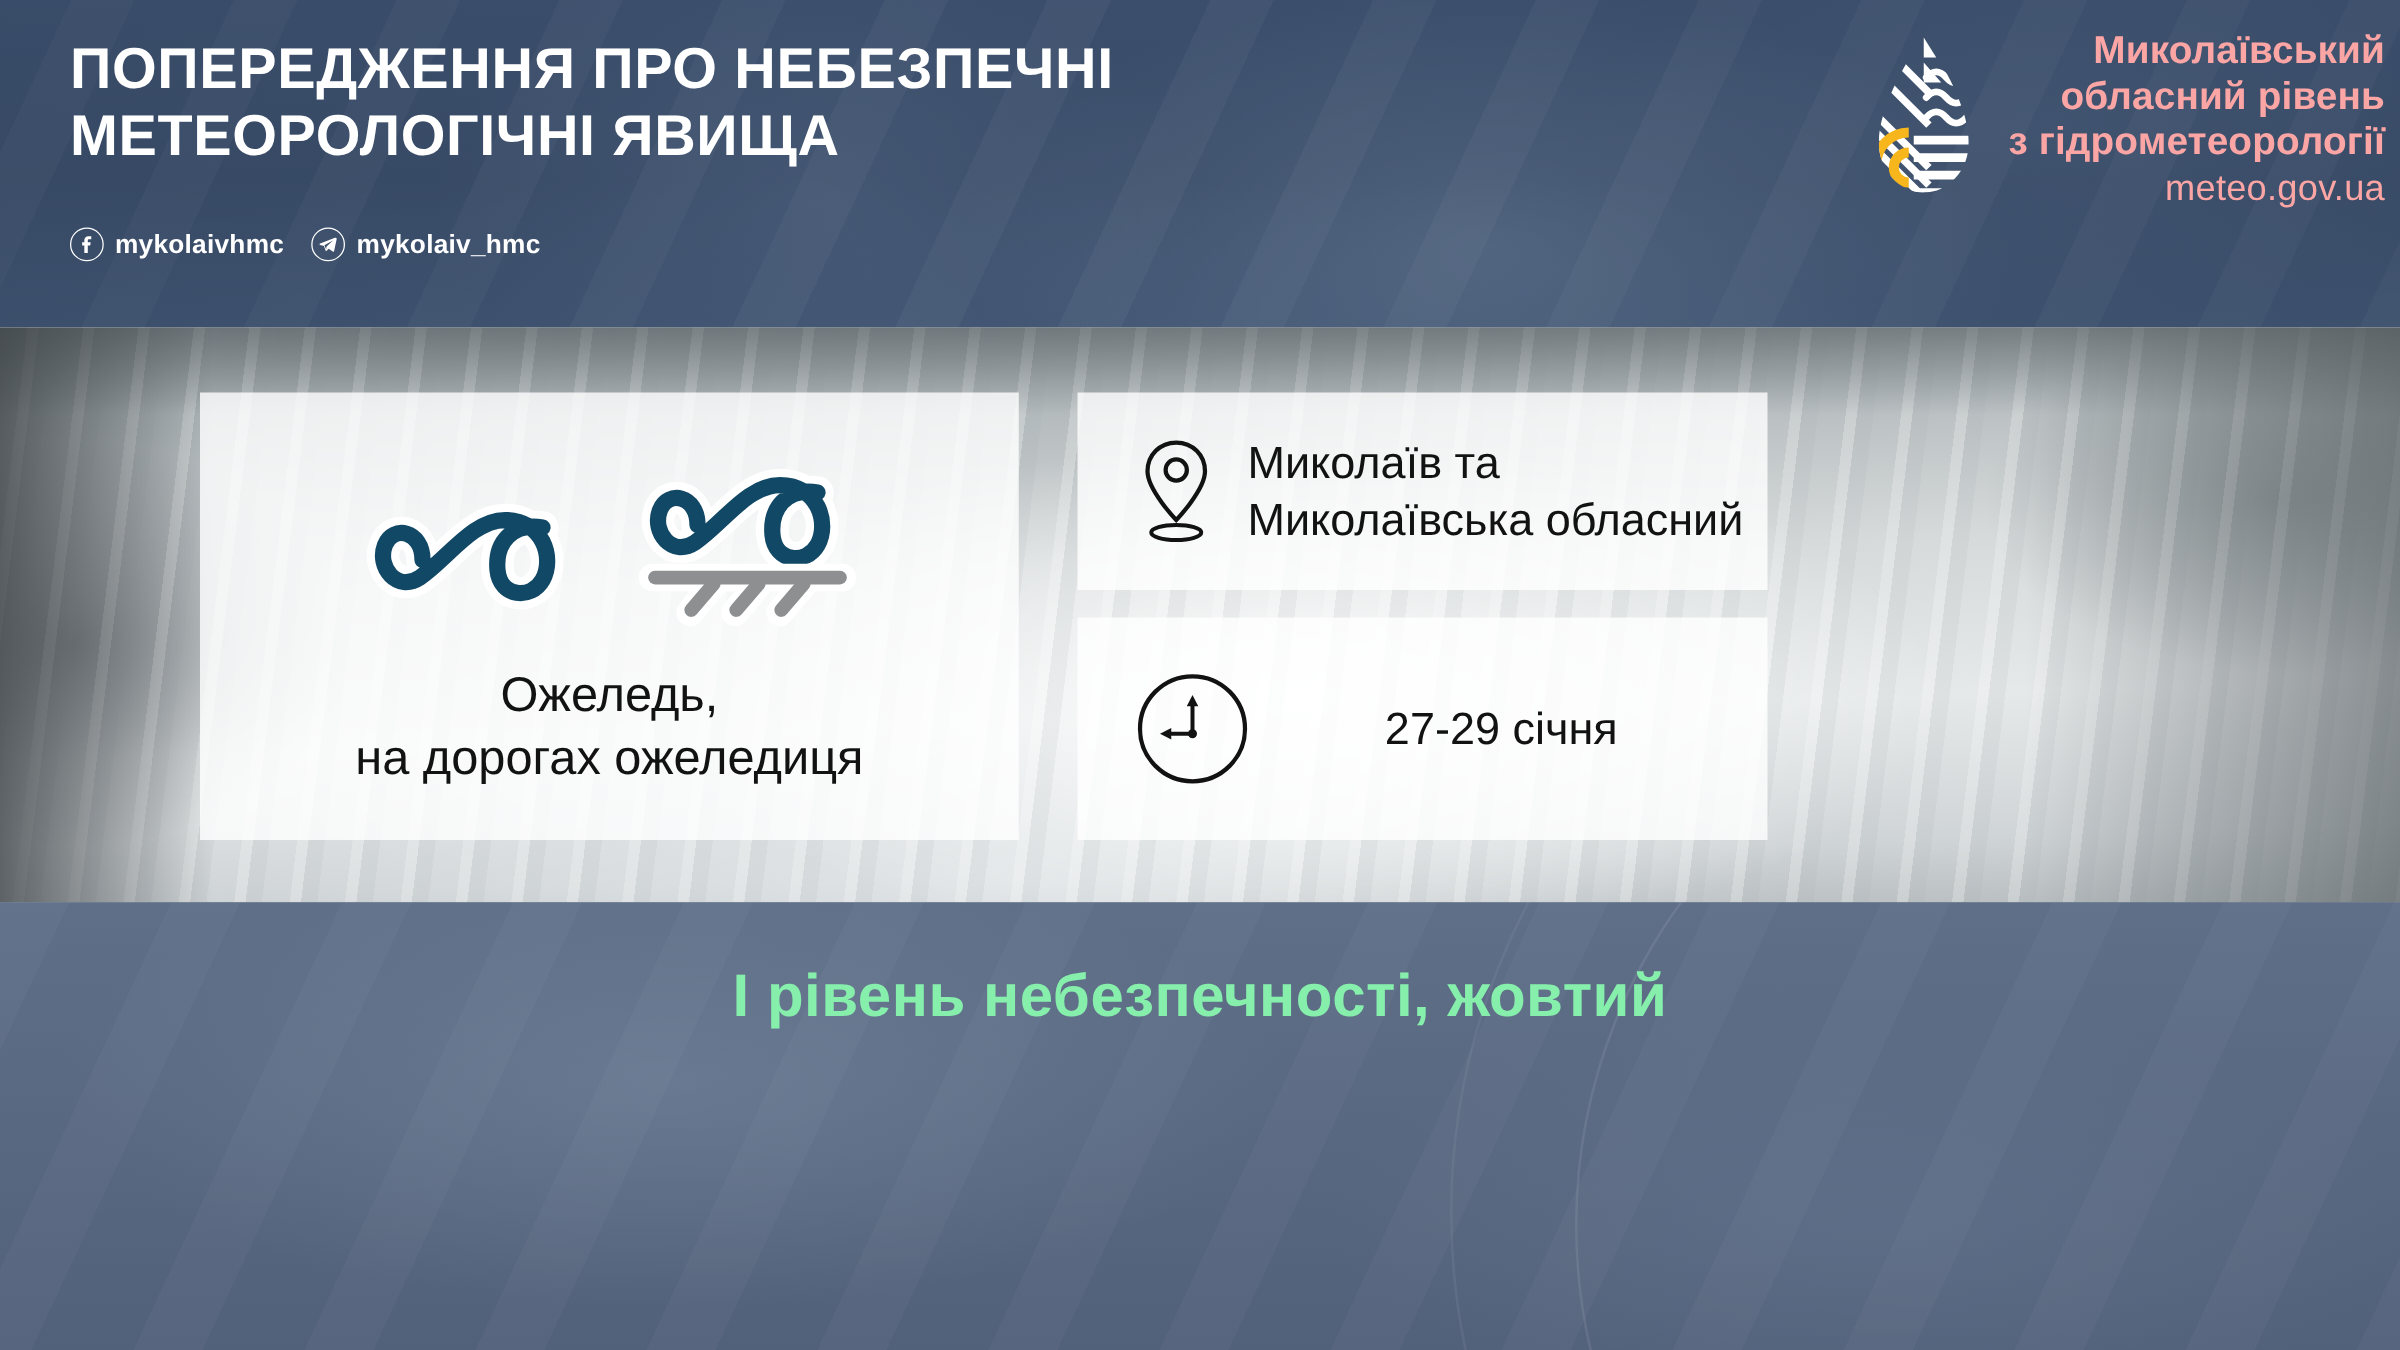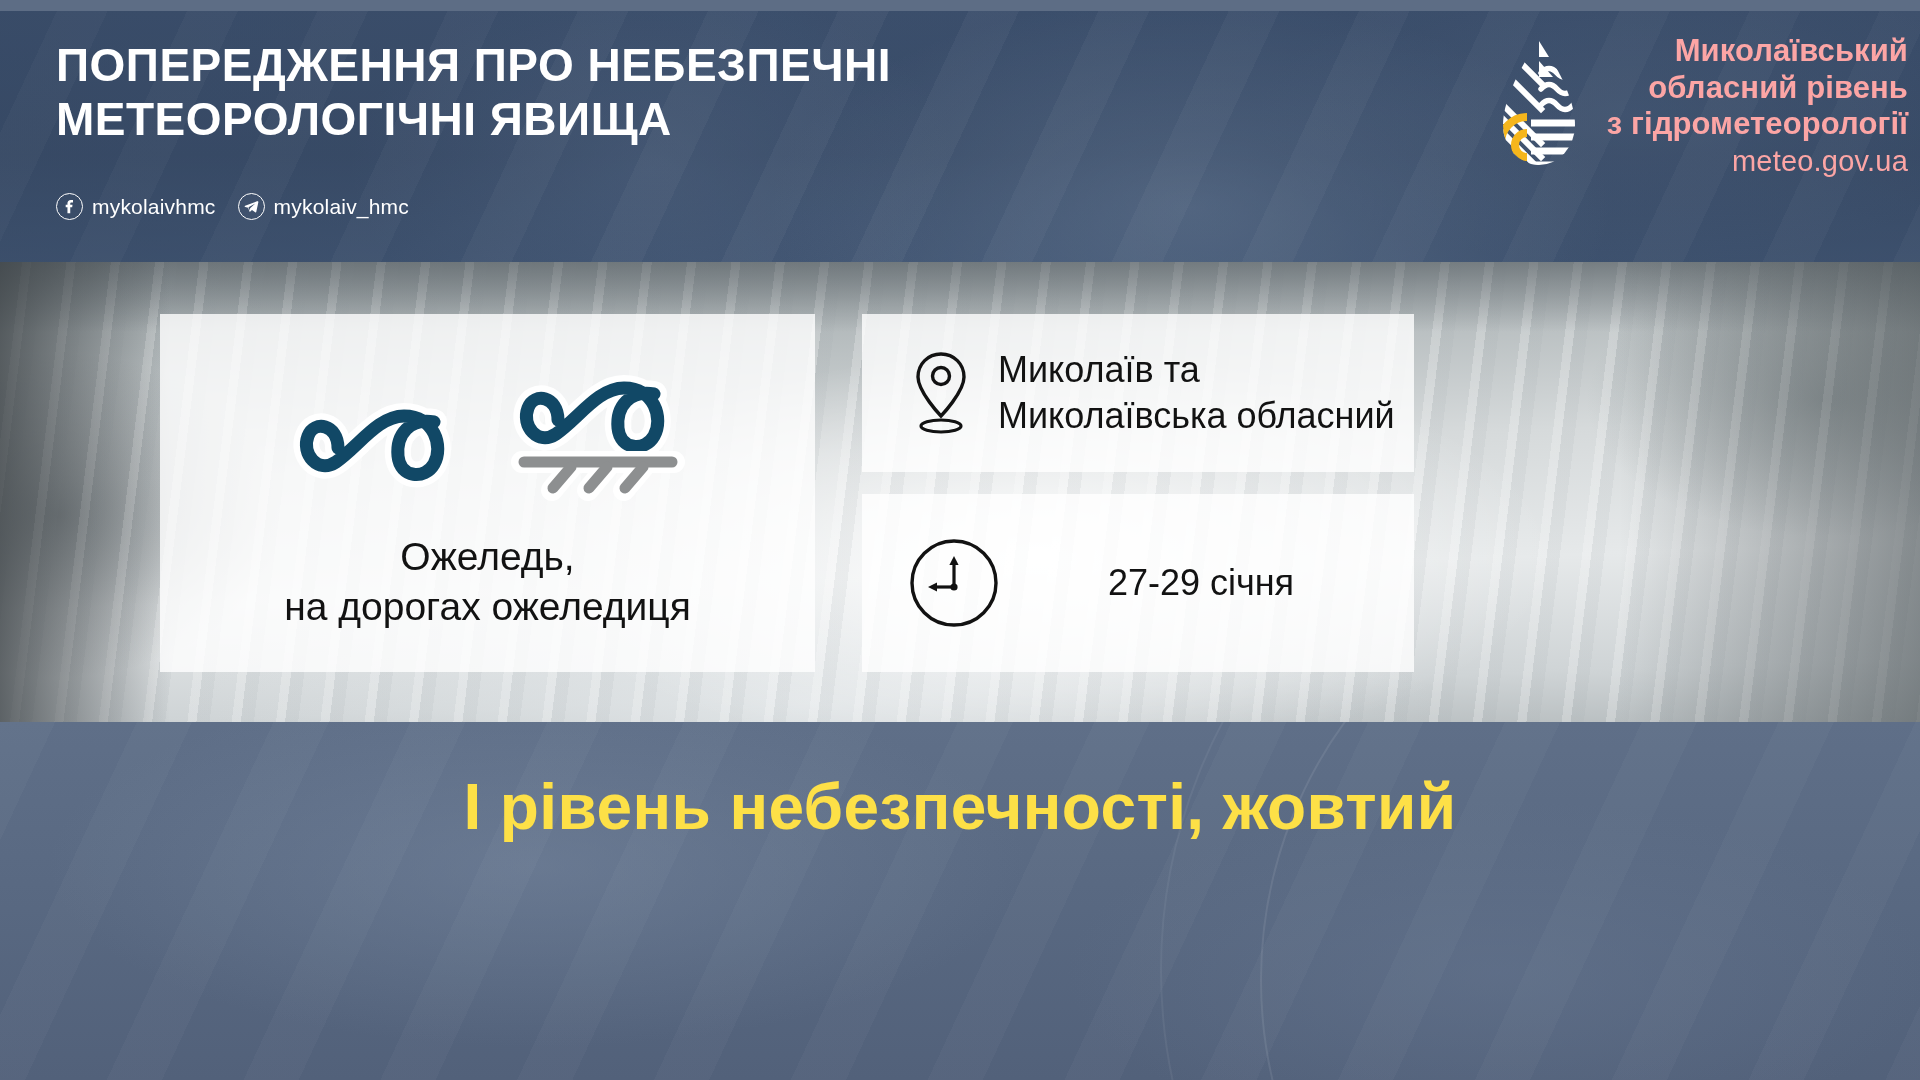--- a/index.html
+++ b/index.html
@@ -6,21 +6,21 @@
   html,body { width:1920px; height:1080px; overflow:hidden; }
   body {
     font-family:"Liberation Sans", sans-serif;
     background:#5d6d85;
     position:relative;
   }
   #poster { position:absolute; inset:0; width:1920px; height:1080px; overflow:hidden; }
 
   
   .header {
-    position:absolute; left:0; top:11px; width:1920px; height:262px;
+    position:absolute; left:0; top:0; width:1920px; height:262px;
     background:#3c4f6b;
     overflow:hidden;
   }
   .header-photo {
     position:absolute; inset:0;
     background:
       radial-gradient(ellipse 600px 300px at 62% 75%, rgba(150,170,195,.40), rgba(0,0,0,0) 70%),
       radial-gradient(ellipse 420px 260px at 34% 60%, rgba(120,140,170,.30), rgba(0,0,0,0) 72%),
       radial-gradient(ellipse 500px 200px at 85% 40%, rgba(110,130,160,.28), rgba(0,0,0,0) 75%),
       linear-gradient(180deg,#3e5270 0%,#3a4d69 55%,#455a78 100%);
@@ -56,21 +56,21 @@
   }
   .social { display:flex; align-items:center; gap:9px; }
   .social + .social { margin-left:11px; }
   .social-glyph {
     width:27px; height:27px; border-radius:50%;
     border:1.6px solid #ffffff;
     display:flex; align-items:center; justify-content:center;
     flex:0 0 auto;
   }
   .social-glyph svg { display:block; }
-  .social-handle { letter-spacing:.2px; }
+  .social-handle { letter-spacing:.2px;font-weight:bold; }
 
   
   .logo-block {
     position:absolute; right:12px; top:22px;
     display:flex; align-items:flex-start; gap:20px;
   }
   .logo-mark { width:96px; height:142px; flex:0 0 auto; margin-top:4px; }
   .logo-text { color:#fca5a5;text-align:right; }
   .logo-name {
     font-size:31px; font-weight:bold; line-height:1.18; letter-spacing:.1px;
@@ -187,22 +187,22 @@
     background:repeating-linear-gradient(
       115deg,
       rgba(255,255,255,.028) 0px,
       rgba(255,255,255,.028) 50px,
       rgba(255,255,255,0) 50px,
       rgba(255,255,255,0) 124px);
   }
   .danger-level {
     position:absolute; left:0; top:50px; width:1920px;
     text-align:center;
-    color:#fde047;
-    font-size:64px; font-weight:bold; letter-spacing:.4px;
+    color:#86efac;
+    font-size:48px; font-weight:bold; letter-spacing:.4px;
     line-height:1.1;
   }
 </style>
 </head>
 <body>
 
 <div id="poster">
 
   <div class="header">
     <div class="header-photo"></div>

